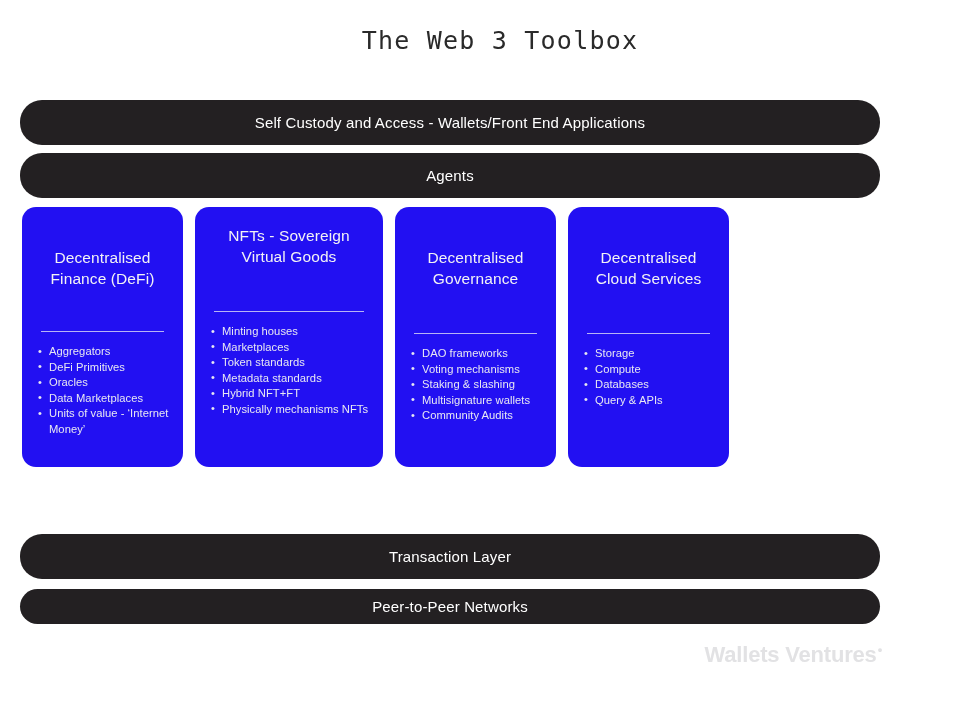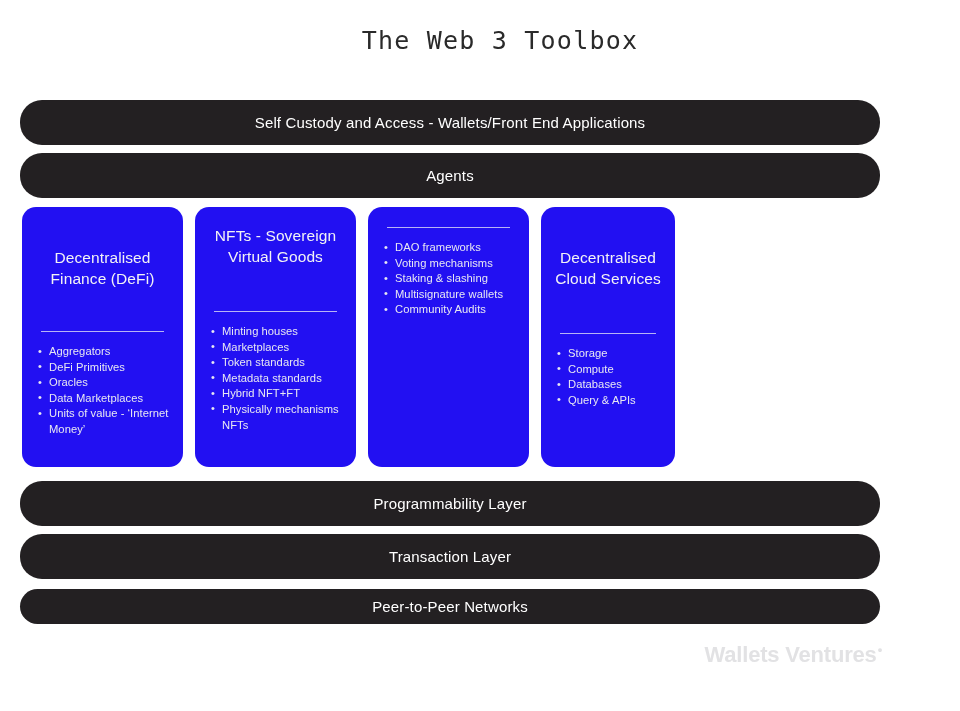--- a/index.html
+++ b/index.html
@@ -70,23 +70,23 @@
   .card {
     background: #2210F2;
     border-radius: 14px;
     box-sizing: border-box;
     padding: 18px 13px 10px 13px;
     display: flex;
     flex-direction: column;
     height: 260px;
   }
   .card-0 { width: 161px; }
-  .card-1 { width: 161px; }
+  .card-1 { width: 188px; }
   .card-2 { width: 161px; }
-  .card-3 { width: 134px; }
+  .card-3 { width: 161px; }
   .card-4 { width: 161px; }
 
   .card-title {
     color: #f2f2f5;
     font-size: 15.5px;
     line-height: 21px;
     text-align: center;
     font-weight: 400;
     letter-spacing: 0.1px;
     min-height: 84px;
@@ -180,20 +180,21 @@
         <li>Minting houses</li>
         <li>Marketplaces</li>
         <li>Token standards</li>
         <li>Metadata standards</li>
         <li>Hybrid NFT+FT</li>
         <li>Physically mechanisms NFTs</li>
       </ul>
     </div>
 
     <div class="card card-2">
+      <div class="card-title">Decentralised Governance</div>
       <div class="divider"></div>
       <ul class="bullets">
         <li>DAO frameworks</li>
         <li>Voting mechanisms</li>
         <li>Staking &amp; slashing</li>
         <li>Multisignature wallets</li>
         <li>Community Audits</li>
       </ul>
     </div>
 
@@ -204,23 +205,20 @@
         <li>Storage</li>
         <li>Compute</li>
         <li>Databases</li>
         <li>Query &amp; APIs</li>
       </ul>
     </div>
 
 
   </div>
 
-  <div class="bar bar-prog">
-    <span>Programmability Layer</span>
-  </div>
 
   <div class="bar bar-tx">
     <span>Transaction Layer</span>
   </div>
 
   <div class="bar bar-p2p">
     <span>Peer-to-Peer Networks</span>
   </div>
 
   <div class="logo">

